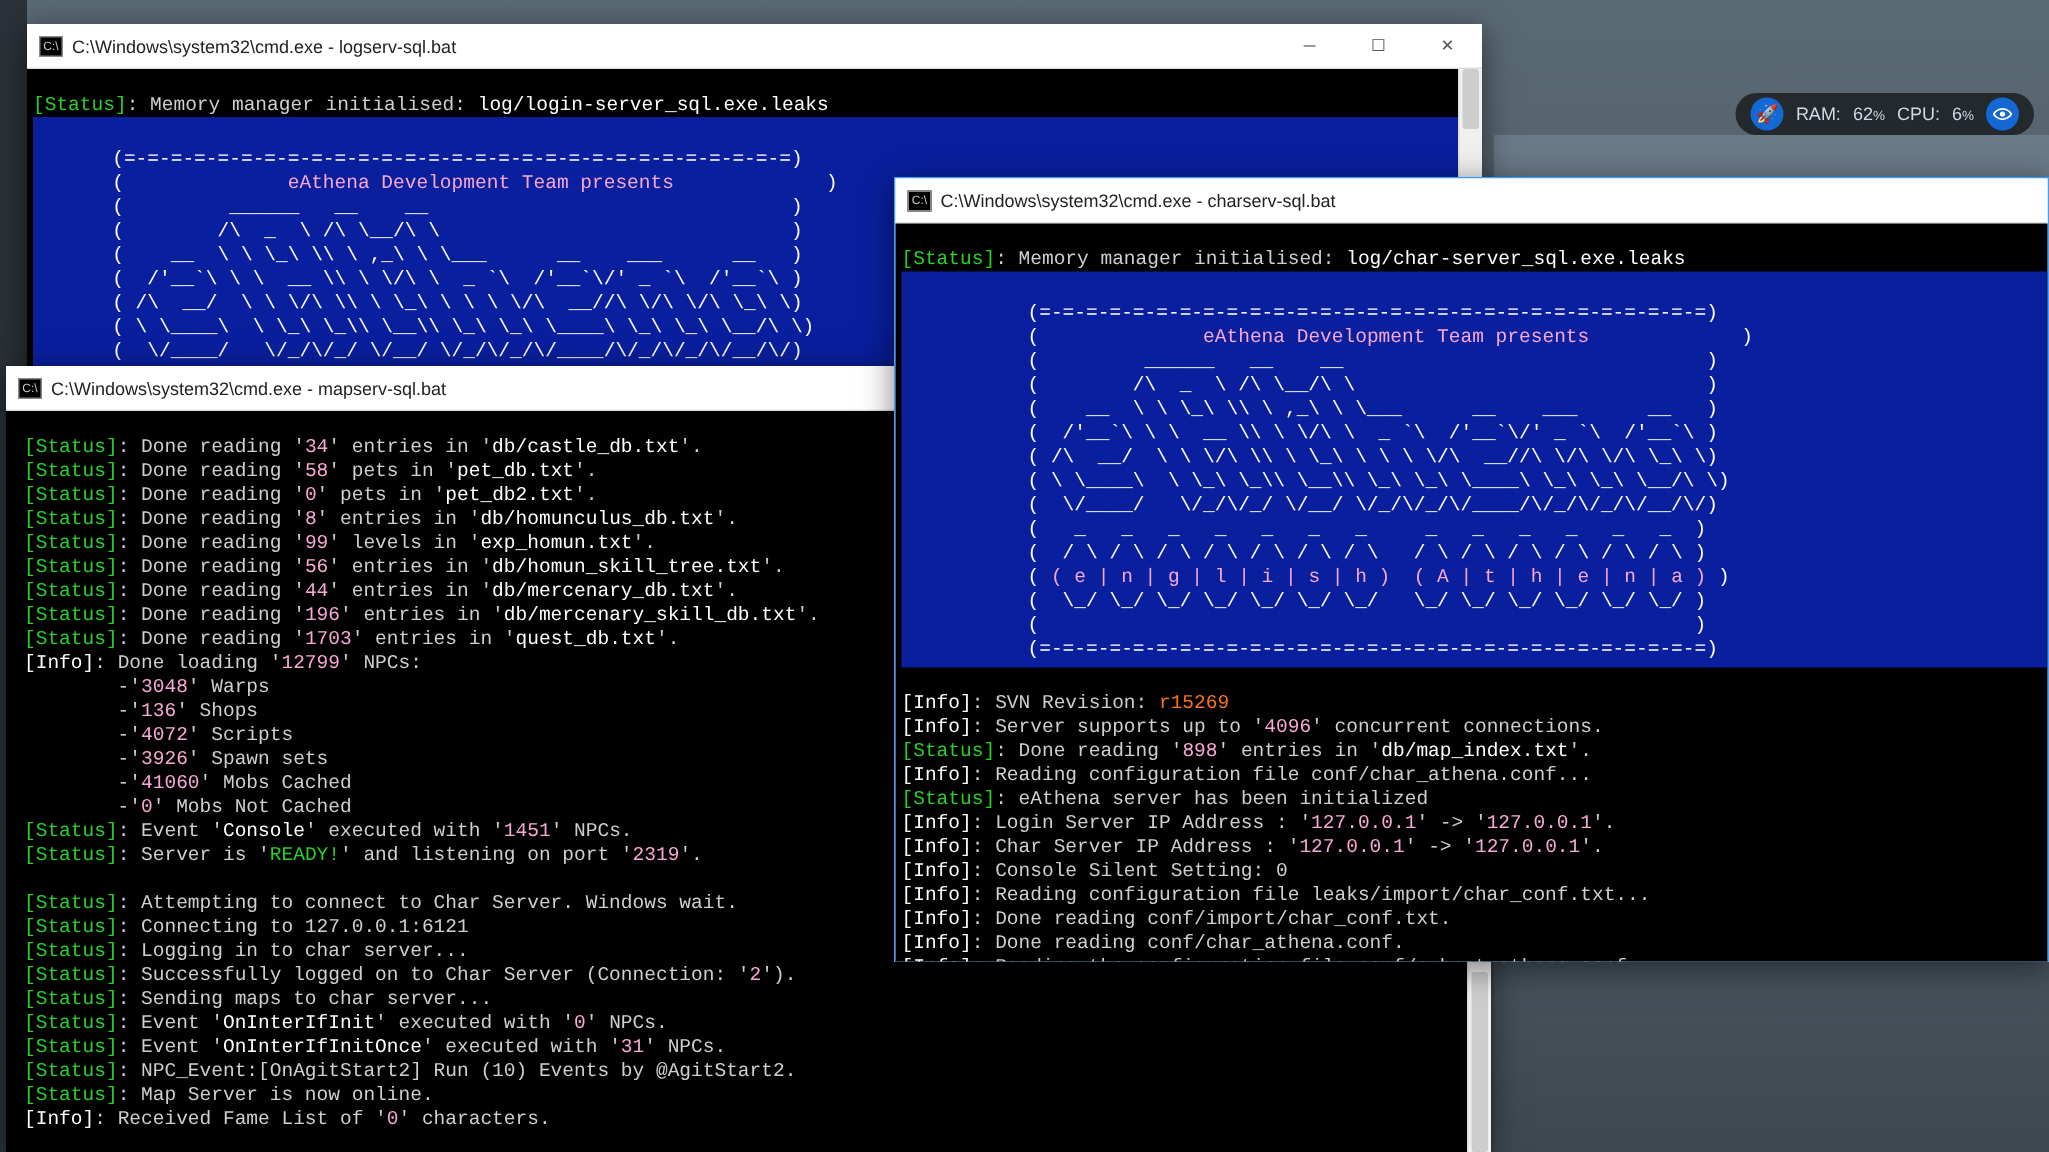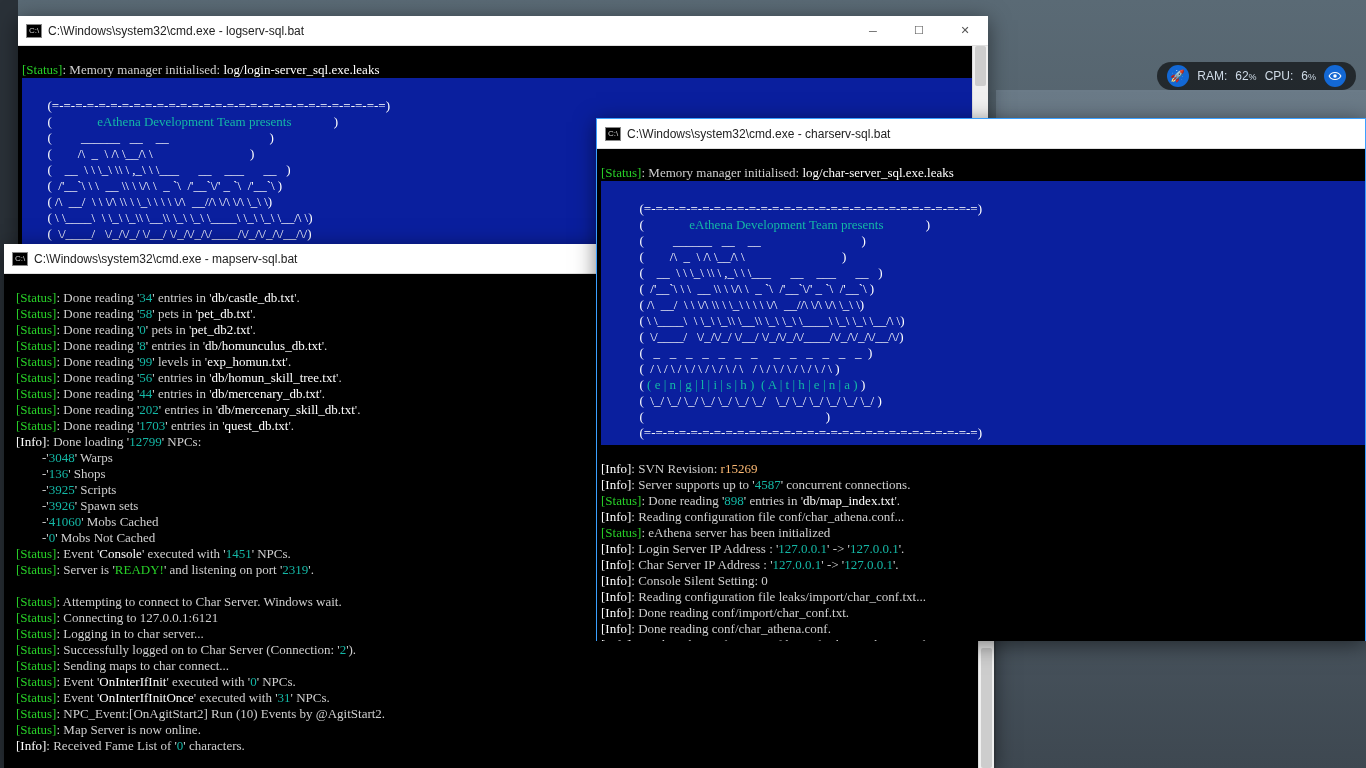--- a/index.html
+++ b/index.html
@@ -15,25 +15,25 @@
 
   .win { position:absolute; background:#fff; box-shadow:0 4px 20px rgba(0,0,0,0.5); }
   .titlebar { height:30px; background:#fff; display:flex; align-items:center; padding-left:8px; font-family:Segoe UI,Arial,sans-serif; font-size:12px; color:#222; border-bottom:1px solid #e0e0e0; }
   .titlebar.active { background:#fff; }
   .cmdicon { width:16px; height:14px; background:#000; border:1px solid #888; margin-right:6px; display:inline-flex; align-items:center; justify-content:center; color:#ccc; font-size:8px; }
   .winbtns { margin-left:auto; display:flex; }
   .winbtn { width:46px; height:30px; display:flex; align-items:center; justify-content:center; color:#555; font-size:11px; }
   .scrollbar { position:absolute; right:0; top:30px; bottom:0; width:16px; background:#f0f0f0; border-left:1px solid #ddd; }
   .scrollbar .thumb { position:absolute; left:2px; right:2px; background:#cdcdcd; border-radius:2px; }
 
-  .term { background:#000; color:#cfcfcf; font-family:Liberation Serif, serif; font-size:13px; line-height:16px; white-space:pre; overflow:hidden; position:relative; }
+  .term { background:#000; color:#cfcfcf; font-family:Liberation Mono, monospace; font-size:13px; line-height:16px; white-space:pre; overflow:hidden; position:relative; }
   .bluebox { background:#0a1f9e; color:#fff; padding:4px 0 4px 6px; }
   .st { color:#28d028; }
-  .ye { color:#14b8a6; }
-  .pk { color:#fdba74; }
+  .ye { color:#f9a8d4; }
+  .pk { color:#f97316; }
   .wt { color:#ffffff; }
 
   
   #win-login { left:18px; top:16px; width:970px; height:230px; z-index:1; }
   #win-login .term { width:100%; height:200px; padding-left:4px; }
   #win-login .scrollbar .thumb { top:0; height:40px; }
 
   #win-char { left:596px; top:118px; width:770px; height:523px; z-index:3; border:1px solid #3aa0ff; }
   #win-char .titlebar { background:#fff; }
   #win-char .term { width:100%; height:492px; padding-left:4px; }
@@ -95,37 +95,37 @@
     <span>C:\Windows\system32\cmd.exe - mapserv-sql.bat</span>
   </div>
   <div class="term">
 <span class="st">[Status]</span>: <span>Done reading '</span><span class="ye">34</span><span>' entries in '</span><span class="wt">db/castle_db.txt</span><span>'.</span>
 <span class="st">[Status]</span>: <span>Done reading '</span><span class="ye">58</span><span>' pets in '</span><span class="wt">pet_db.txt</span><span>'.</span>
 <span class="st">[Status]</span>: <span>Done reading '</span><span class="ye">0</span><span>' pets in '</span><span class="wt">pet_db2.txt</span><span>'.</span>
 <span class="st">[Status]</span>: <span>Done reading '</span><span class="ye">8</span><span>' entries in '</span><span class="wt">db/homunculus_db.txt</span><span>'.</span>
 <span class="st">[Status]</span>: <span>Done reading '</span><span class="ye">99</span><span>' levels in '</span><span class="wt">exp_homun.txt</span><span>'.</span>
 <span class="st">[Status]</span>: <span>Done reading '</span><span class="ye">56</span><span>' entries in '</span><span class="wt">db/homun_skill_tree.txt</span><span>'.</span>
 <span class="st">[Status]</span>: <span>Done reading '</span><span class="ye">44</span><span>' entries in '</span><span class="wt">db/mercenary_db.txt</span><span>'.</span>
-<span class="st">[Status]</span>: <span>Done reading '</span><span class="ye">202</span><span>' entries in '</span><span class="wt">db/mercenary_skill_db.txt</span><span>'.</span>
+<span class="st">[Status]</span>: <span>Done reading '</span><span class="ye">196</span><span>' entries in '</span><span class="wt">db/mercenary_skill_db.txt</span><span>'.</span>
 <span class="st">[Status]</span>: <span>Done reading '</span><span class="ye">1703</span><span>' entries in '</span><span class="wt">quest_db.txt</span><span>'.</span>
 <span class="wt">[Info]</span>: <span>Done loading '</span><span class="ye">12799</span><span>' NPCs:</span>
         -'<span class="ye">3048</span><span>' Warps</span>
         -'<span class="ye">136</span><span>' Shops</span>
-        -'<span class="ye">3925</span><span>' Scripts</span>
+        -'<span class="ye">4072</span><span>' Scripts</span>
         -'<span class="ye">3926</span><span>' Spawn sets</span>
         -'<span class="ye">41060</span><span>' Mobs Cached</span>
         -'<span class="ye">0</span><span>' Mobs Not Cached</span>
 <span class="st">[Status]</span>: <span>Event '</span><span class="wt">Console</span><span>' executed with '</span><span class="ye">1451</span><span>' NPCs.</span>
 <span class="st">[Status]</span>: <span>Server is '</span><span class="st">READY!</span><span>' and listening on port '</span><span class="ye">2319</span><span>'.</span>
 
 <span class="st">[Status]</span>: <span>Attempting to connect to Char Server. Windows wait.</span>
 <span class="st">[Status]</span>: <span>Connecting to 127.0.0.1:6121</span>
 <span class="st">[Status]</span>: <span>Logging in to char server...</span>
 <span class="st">[Status]</span>: <span>Successfully logged on to Char Server (Connection: '</span><span class="ye">2</span><span>').</span>
-<span class="st">[Status]</span>: <span>Sending maps to char connect...</span>
+<span class="st">[Status]</span>: <span>Sending maps to char server...</span>
 <span class="st">[Status]</span>: <span>Event '</span><span class="wt">OnInterIfInit</span><span>' executed with '</span><span class="ye">0</span><span>' NPCs.</span>
 <span class="st">[Status]</span>: <span>Event '</span><span class="wt">OnInterIfInitOnce</span><span>' executed with '</span><span class="ye">31</span><span>' NPCs.</span>
 <span class="st">[Status]</span>: <span>NPC_Event:[OnAgitStart2] Run (10) Events by @AgitStart2.</span>
 <span class="st">[Status]</span>: <span>Map Server is now online.</span>
 <span class="wt">[Info]</span>: <span>Received Fame List of '</span><span class="ye">0</span><span>' characters.</span>
 </div>
   <div class="scrollbar">
       <div class="thumb"></div>
     </div>
 </div>
@@ -148,21 +148,21 @@
           ( \ \____\  \ \_\ \_\\ \__\\ \_\ \_\ \____\ \_\ \_\ \__/\ \)
           (  \/____/   \/_/\/_/ \/__/ \/_/\/_/\/____/\/_/\/_/\/__/\/)
           (   _   _   _   _   _   _   _     _   _   _   _   _   _  )
           (  / \ / \ / \ / \ / \ / \ / \   / \ / \ / \ / \ / \ / \ )
           ( <span class="ye">( e | n | g | l | i | s | h )  ( A | t | h | e | n | a )</span> )
           (  \_/ \_/ \_/ \_/ \_/ \_/ \_/   \_/ \_/ \_/ \_/ \_/ \_/ )
           (                                                        )
           (=-=-=-=-=-=-=-=-=-=-=-=-=-=-=-=-=-=-=-=-=-=-=-=-=-=-=-=-=)
 </div>
 <span class="wt">[Info]</span>: <span>SVN Revision: </span><span class="pk">r15269</span>
-<span class="wt">[Info]</span>: <span>Server supports up to '</span><span class="ye">4587</span><span>' concurrent connections.</span>
+<span class="wt">[Info]</span>: <span>Server supports up to '</span><span class="ye">4096</span><span>' concurrent connections.</span>
 <span class="st">[Status]</span>: <span>Done reading '</span><span class="ye">898</span><span>' entries in '</span><span class="wt">db/map_index.txt</span>'.
 <span class="wt">[Info]</span>: <span>Reading configuration file conf/char_athena.conf...</span>
 <span class="st">[Status]</span>: <span>eAthena server has been initialized</span>
 <span class="wt">[Info]</span>: <span>Login Server IP Address : '</span><span class="ye">127.0.0.1</span><span>' -&gt; '</span><span class="ye">127.0.0.1</span><span>'.</span>
 <span class="wt">[Info]</span>: <span>Char Server IP Address : '</span><span class="ye">127.0.0.1</span><span>' -&gt; '</span><span class="ye">127.0.0.1</span><span>'.</span>
 <span class="wt">[Info]</span>: <span>Console Silent Setting: 0</span>
 <span class="wt">[Info]</span>: <span>Reading configuration file leaks/import/char_conf.txt...</span>
 <span class="wt">[Info]</span>: <span>Done reading conf/import/char_conf.txt.</span>
 <span class="wt">[Info]</span>: <span>Done reading conf/char_athena.conf.</span>
 <span class="wt">[Info]</span>: <span>Reading the configuration file conf/subnet_athena.conf...</span>

